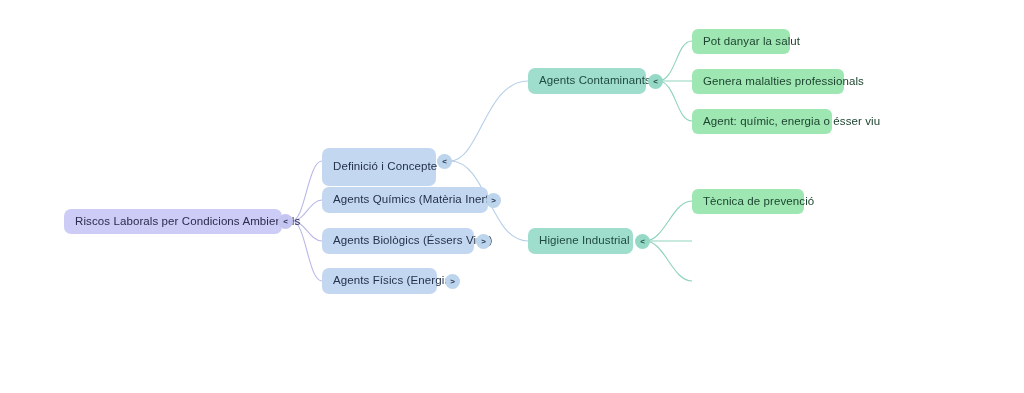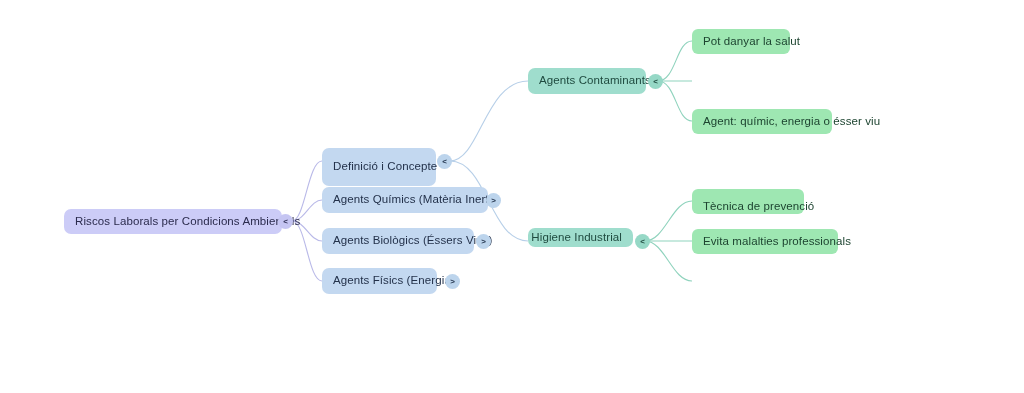--- a/index.html
+++ b/index.html
@@ -144,31 +144,31 @@
   <div class="node node-sub" style="left:528px; top:68px; width:118px; height:26px;">
     <span>Agents Contaminants</span>
   </div>
   <div class="toggle toggle-sub" style="left:648px; top:74px;">
     <span>&lt;</span>
   </div>
 
   <div class="node node-leaf" style="left:692px; top:29px; width:98px; height:25px;">
     <span>Pot danyar la salut</span>
   </div>
+  <div class="node node-leaf" style="left:692px; top:69px; width:152px; height:25px;">
+    <span>Genera malalties professionals</span>
+  </div>
   <div class="node node-leaf" style="left:692px; top:109px; width:140px; height:25px;">
     <span>Agent: químic, energia o ésser viu</span>
   </div>
 
-  <div class="node node-sub" style="left:528px; top:228px; width:105px; height:19px;justify-content:flex-end;">
+  <div class="node node-sub" style="left:528px; top:228px; width:105px; height:26px;">
     <span>Higiene Industrial</span>
   </div>
   <div class="toggle toggle-sub" style="left:635px; top:234px;">
     <span>&lt;</span>
   </div>
 
-  <div class="node node-leaf" style="left:692px; top:189px; width:112px; height:25px;align-items:flex-end;">
+  <div class="node node-leaf" style="left:692px; top:189px; width:112px; height:25px;">
     <span>Tècnica de prevenció</span>
-  </div>
-  <div class="node node-leaf" style="left:692px; top:229px; width:146px; height:25px;">
-    <span>Evita malalties professionals</span>
   </div>
 
 </div>
 
 </body></html>

